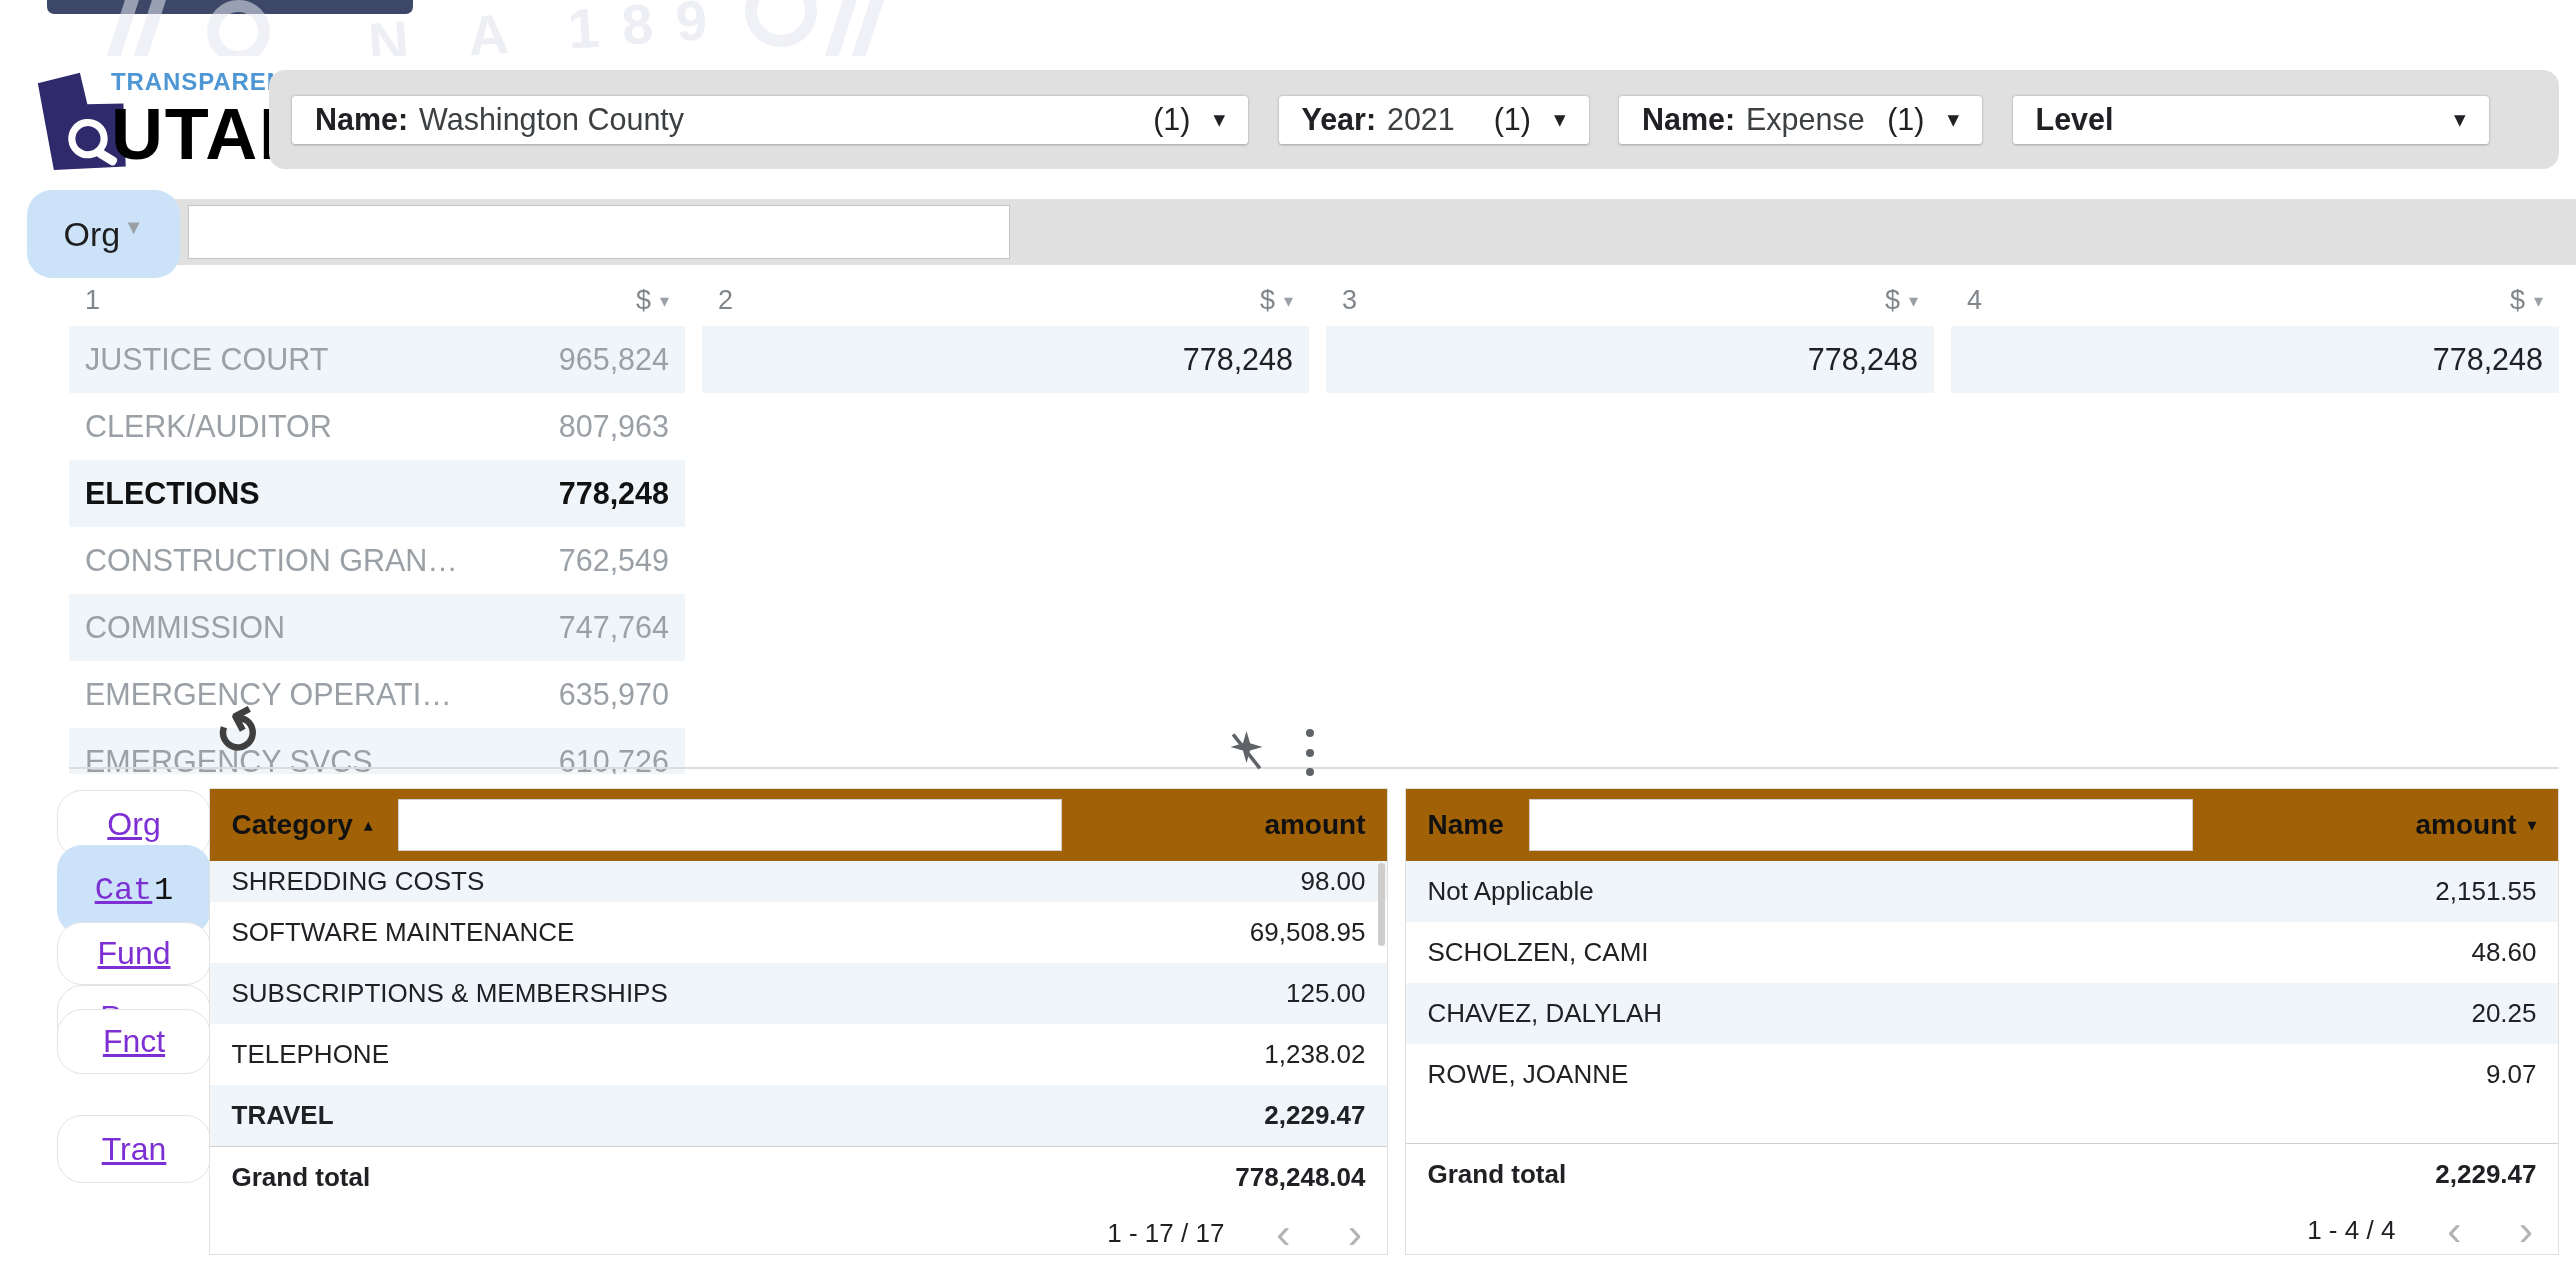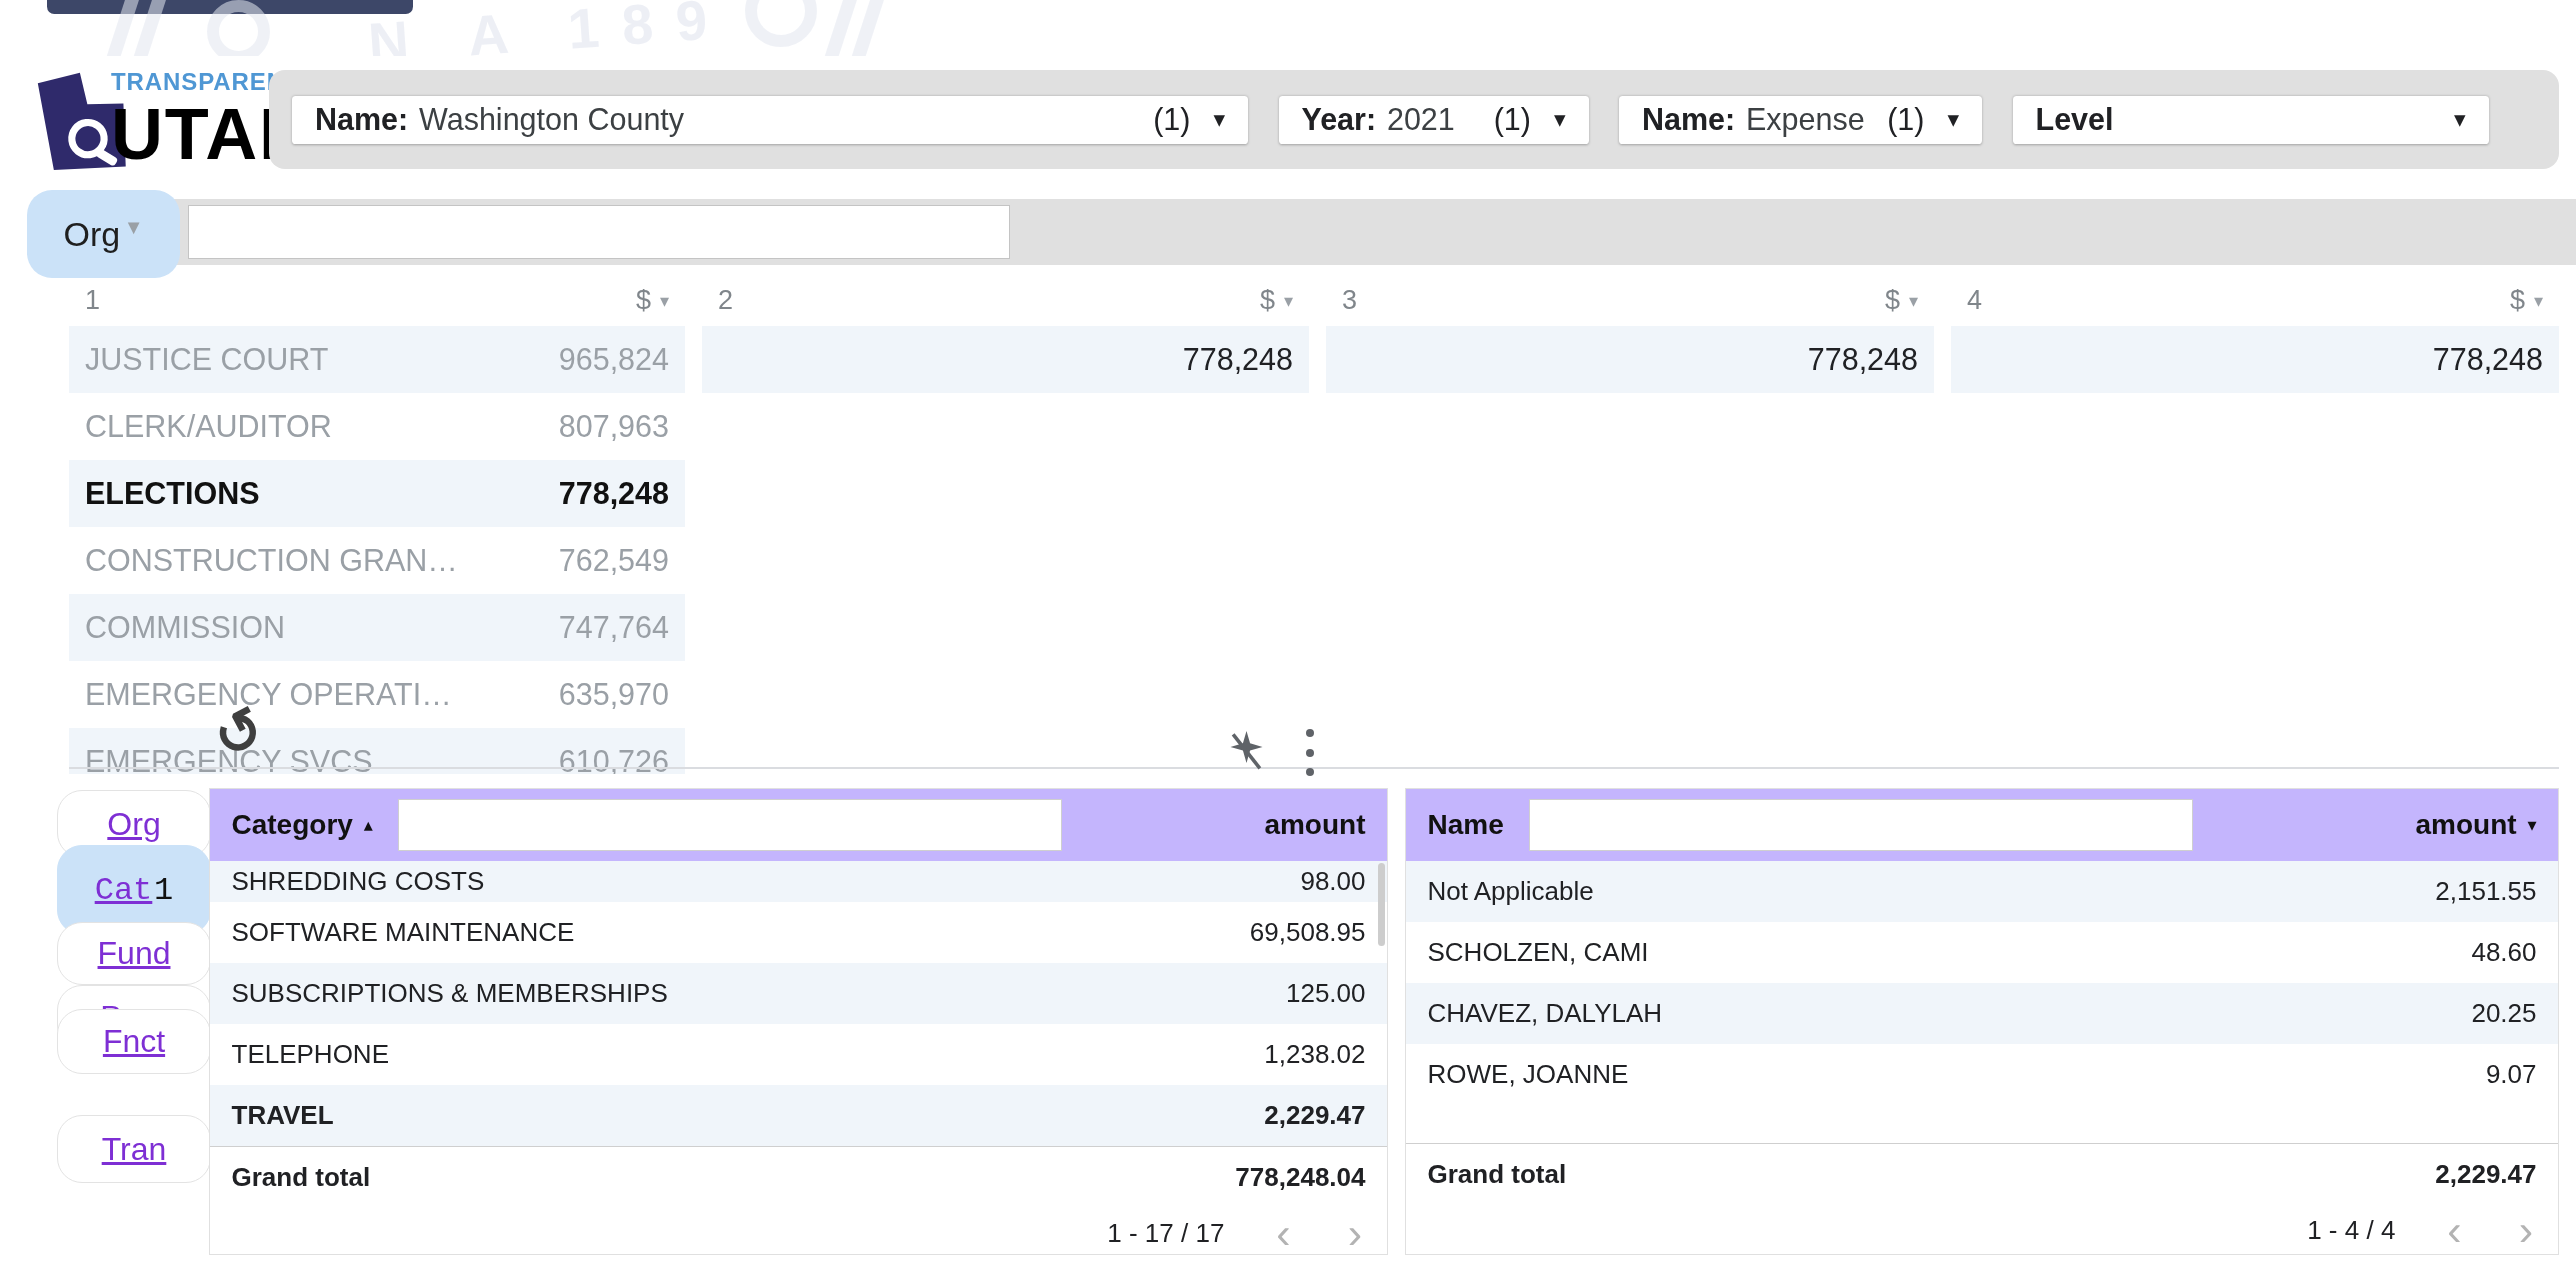--- a/index.html
+++ b/index.html
@@ -95,21 +95,21 @@
   .tab-cat  { top:845px;  height:90px; }
   .tab-fund { top:922px; height:63px; }
   .tab-prog { top:985px; height:65px; }
   .tab-fnct { top:1009px; height:65px; }
   .tab-tran { top:1115px; height:68px; }
 
   
   .card { position:absolute; top:788px; background:#fff; border:1.8px solid #e0e0e0; }
   .card-cat  { left:209px;  width:1179px; height:467px; }
   .card-name { left:1405px; width:1154px; height:467px; }
-  .card-head { height:72px; background:#c4b5fd; display:flex; align-items:center; padding:0 21.5px; }
+  .card-head { height:72px; background:#a16207; display:flex; align-items:center; padding:0 21.5px; }
   .card-title { font-weight:bold; font-size:28px; color:#111; }
   .sort-caret { font-size:18px; color:#111; margin-left:10.8px; }
   .card-search { width:664px; height:52px; margin-left:25px; background:#fff;
                  border:0.9px solid #cfcfcf; font-size:25px; padding:0 12.6px;
                  font-family:"Liberation Sans", sans-serif; }
   .amount-label { margin-left:auto; font-weight:bold; font-size:28px; color:#111; }
   .trow { display:flex; align-items:center; padding:0 21.5px; font-size:26px; color:#202124; }
   .trow .tval { margin-left:auto; }
   .trow.clipped { height:41px; }
   .trow.full { height:61px; }

